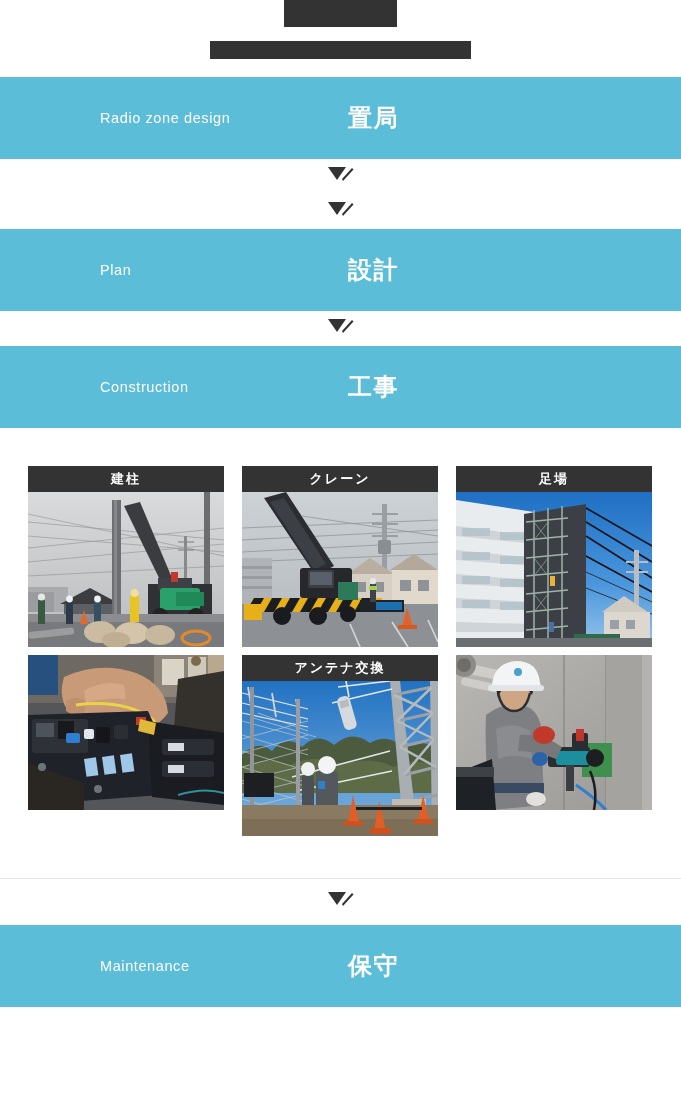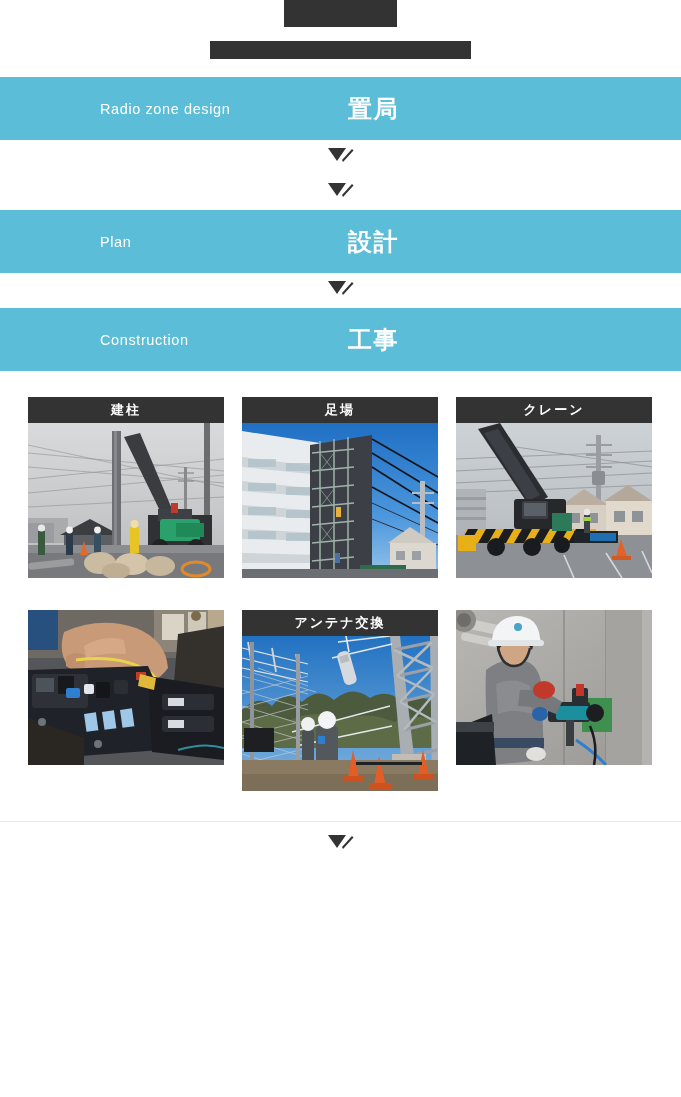--- a/index.html
+++ b/index.html
@@ -19,21 +19,21 @@
     background: #333333;
     margin: 0 auto;
     display: block;
   }
   .redact-title { width: 113px; height: 27px; margin-top: 0px; }
   .redact-sub   { width: 261px; height: 18px; margin-top: 14px; }
 
   
   .step {
     width: 100%;
-    height: 63px;
+    height: 82px;
     background: #5bbdd7;
     display: flex;
     align-items: center;
     position: relative;
   }
   .step-en {
     position: absolute;
     left: 100px;
     color: #ffffff;
     font-size: 14.5px;
@@ -64,24 +64,24 @@
 
   
   .gallery {
     width: 100%;
     background: #ffffff;
     padding: 22px 0 26px 0;
     border-bottom: 1px solid #e8e8e8;
   }
   .grid {
     width: 625px;
-    margin: 4px auto;
+    margin: 16px auto;
     display: flex;
     flex-wrap: wrap;
-    gap: 32px 18px;
+    gap: 8px 18px;
   }
   .card {
     width: 196px;
     background: #fff;
   }
   .card-cap {
     height: 26px;
     background: #333333;
     color: #ffffff;
     font-size: 13px;
@@ -228,20 +228,106 @@
             <polygon points="52,132 56,118 60,132" fill="#e06a2b"></polygon>
 
             <ellipse cx="72" cy="140" rx="16" ry="11" fill="#cbbba0"></ellipse>
             <ellipse cx="104" cy="141" rx="17" ry="11" fill="#d3c4aa"></ellipse>
             <ellipse cx="132" cy="143" rx="15" ry="10" fill="#c7b79c"></ellipse>
             <ellipse cx="88" cy="148" rx="14" ry="8" fill="#bfae92"></ellipse>
 
             <ellipse cx="168" cy="146" rx="14" ry="7" fill="none" stroke="#e08a2c" stroke-width="3"></ellipse>
 
             <rect x="0" y="140" width="46" height="7" rx="3" fill="#9a9c9e" transform="rotate(-6 0 140)"></rect>
+          </svg>
+        </div>
+      </div>
+
+      <div class="card">
+        <div class="card-cap">クレーン</div>
+        <div class="card-img">
+          <svg viewBox="0 0 196 155" xmlns="http://www.w3.org/2000/svg" preserveAspectRatio="none">
+            <defs>
+              <linearGradient id="g3sky" x1="0" y1="0" x2="0" y2="1">
+                <stop offset="0" stop-color="#cdd2d6"></stop>
+                  <stop offset="1" stop-color="#b2b7bb"></stop>
+              </linearGradient>
+            </defs>
+            <rect width="196" height="155" fill="url(#g3sky)"></rect>
+
+            <g stroke="#92959a" stroke-width="0.8" fill="none">
+              <path d="M0,36 L196,28"></path>
+                <path d="M0,48 L196,38"></path>
+                <path d="M0,60 L196,50"></path>
+              <path d="M60,24 L196,44"></path>
+                <path d="M0,70 L196,62"></path>
+            </g>
+
+            <rect x="140" y="12" width="5" height="100" fill="#9a9da1"></rect>
+            <g stroke="#9a9da1" stroke-width="2">
+              <path d="M130,22 L156,22"></path>
+                <path d="M130,32 L156,32"></path>
+                <path d="M130,44 L156,44"></path>
+            </g>
+            <rect x="136" y="48" width="13" height="14" rx="2" fill="#8a8d91"></rect>
+
+            <polygon points="106,82 128,66 152,82" fill="#b9aea0"></polygon>
+            <rect x="108" y="82" width="44" height="36" fill="#d8cfc4"></rect>
+            <rect x="114" y="90" width="10" height="10" fill="#8e9398"></rect>
+            <rect x="132" y="90" width="10" height="10" fill="#8e9398"></rect>
+            <polygon points="148,78 172,62 196,78" fill="#b3a89a"></polygon>
+            <rect x="150" y="78" width="46" height="40" fill="#e2d9cd"></rect>
+            <rect x="158" y="88" width="11" height="11" fill="#8e9398"></rect>
+            <rect x="176" y="88" width="11" height="11" fill="#8e9398"></rect>
+
+            <rect x="0" y="66" width="30" height="46" fill="#b0b4b8"></rect>
+            <rect x="0" y="74" width="30" height="3" fill="#989da1"></rect>
+            <rect x="0" y="84" width="30" height="3" fill="#989da1"></rect>
+            <rect x="0" y="94" width="30" height="3" fill="#989da1"></rect>
+
+            <rect x="0" y="112" width="196" height="43" fill="#8d9094"></rect>
+            <g stroke="#d6d8da" stroke-width="1.6" fill="none">
+              <path d="M108,132 L118,155"></path>
+                <path d="M150,130 L166,155"></path>
+                <path d="M186,128 L196,150"></path>
+            </g>
+
+            <polygon points="22,6 44,0 92,74 74,84" fill="#2b2d31"></polygon>
+            <polygon points="28,10 42,6 84,72 72,78" fill="#3c3f45"></polygon>
+
+            <rect x="58" y="76" width="52" height="30" rx="3" fill="#26282c"></rect>
+            <rect x="66" y="78" width="26" height="18" rx="2" fill="#3b3f45"></rect>
+            <rect x="68" y="80" width="22" height="13" fill="#5a6068"></rect>
+
+            <rect x="10" y="106" width="130" height="14" fill="#e8b018"></rect>
+            <g fill="#1c1d20">
+              <polygon points="12,106 22,106 14,120 4,120"></polygon>
+              <polygon points="30,106 40,106 32,120 22,120"></polygon>
+              <polygon points="48,106 58,106 50,120 40,120"></polygon>
+              <polygon points="66,106 76,106 68,120 58,120"></polygon>
+              <polygon points="84,106 94,106 86,120 76,120"></polygon>
+              <polygon points="102,106 112,106 104,120 94,120"></polygon>
+              <polygon points="120,106 130,106 122,120 112,120"></polygon>
+            </g>
+            <rect x="2" y="112" width="18" height="16" fill="#e8b018"></rect>
+            <rect x="118" y="108" width="44" height="12" fill="#1f2428"></rect>
+            <rect x="134" y="110" width="26" height="8" fill="#1d6fb0"></rect>
+
+            <circle cx="40" cy="124" r="9" fill="#1a1b1e"></circle>
+            <circle cx="76" cy="124" r="9" fill="#1a1b1e"></circle>
+            <circle cx="106" cy="122" r="8" fill="#1a1b1e"></circle>
+
+            <rect x="128" y="92" width="6" height="18" fill="#3f4348"></rect>
+            <circle cx="131" cy="89" r="3.2" fill="#e6e6e6"></circle>
+            <rect x="127" y="94" width="8" height="4" fill="#9fd44a"></rect>
+
+            <polygon points="160,134 165,116 171,134" fill="#e2632a"></polygon>
+            <rect x="156" y="133" width="19" height="4" fill="#d45a24"></rect>
+
+            <rect x="96" y="90" width="20" height="18" fill="#2d7a5a"></rect>
           </svg>
         </div>
       </div>
 
       <div class="card">
         <div class="card-cap">足場</div>
         <div class="card-img">
           <svg viewBox="0 0 196 155" xmlns="http://www.w3.org/2000/svg" preserveAspectRatio="none">
             <defs>
               <linearGradient id="g2sky" x1="0" y1="0" x2="0" y2="1">
@@ -316,106 +402,20 @@
                 <path d="M170,80 L192,80"></path>
               </g>
 
             <polygon points="146,120 168,104 192,120" fill="#cfcac2"></polygon>
             <rect x="148" y="120" width="46" height="35" fill="#ddd8cf"></rect>
             <rect x="154" y="128" width="9" height="9" fill="#9aa0a5"></rect>
             <rect x="170" y="128" width="9" height="9" fill="#9aa0a5"></rect>
 
             <rect x="118" y="142" width="46" height="13" fill="#2f6b4a"></rect>
             <rect x="0" y="146" width="196" height="9" fill="#6b6f74"></rect>
-          </svg>
-        </div>
-      </div>
-
-      <div class="card">
-        <div class="card-cap">クレーン</div>
-        <div class="card-img">
-          <svg viewBox="0 0 196 155" xmlns="http://www.w3.org/2000/svg" preserveAspectRatio="none">
-            <defs>
-              <linearGradient id="g3sky" x1="0" y1="0" x2="0" y2="1">
-                <stop offset="0" stop-color="#cdd2d6"></stop>
-                  <stop offset="1" stop-color="#b2b7bb"></stop>
-              </linearGradient>
-            </defs>
-            <rect width="196" height="155" fill="url(#g3sky)"></rect>
-
-            <g stroke="#92959a" stroke-width="0.8" fill="none">
-              <path d="M0,36 L196,28"></path>
-                <path d="M0,48 L196,38"></path>
-                <path d="M0,60 L196,50"></path>
-              <path d="M60,24 L196,44"></path>
-                <path d="M0,70 L196,62"></path>
-            </g>
-
-            <rect x="140" y="12" width="5" height="100" fill="#9a9da1"></rect>
-            <g stroke="#9a9da1" stroke-width="2">
-              <path d="M130,22 L156,22"></path>
-                <path d="M130,32 L156,32"></path>
-                <path d="M130,44 L156,44"></path>
-            </g>
-            <rect x="136" y="48" width="13" height="14" rx="2" fill="#8a8d91"></rect>
-
-            <polygon points="106,82 128,66 152,82" fill="#b9aea0"></polygon>
-            <rect x="108" y="82" width="44" height="36" fill="#d8cfc4"></rect>
-            <rect x="114" y="90" width="10" height="10" fill="#8e9398"></rect>
-            <rect x="132" y="90" width="10" height="10" fill="#8e9398"></rect>
-            <polygon points="148,78 172,62 196,78" fill="#b3a89a"></polygon>
-            <rect x="150" y="78" width="46" height="40" fill="#e2d9cd"></rect>
-            <rect x="158" y="88" width="11" height="11" fill="#8e9398"></rect>
-            <rect x="176" y="88" width="11" height="11" fill="#8e9398"></rect>
-
-            <rect x="0" y="66" width="30" height="46" fill="#b0b4b8"></rect>
-            <rect x="0" y="74" width="30" height="3" fill="#989da1"></rect>
-            <rect x="0" y="84" width="30" height="3" fill="#989da1"></rect>
-            <rect x="0" y="94" width="30" height="3" fill="#989da1"></rect>
-
-            <rect x="0" y="112" width="196" height="43" fill="#8d9094"></rect>
-            <g stroke="#d6d8da" stroke-width="1.6" fill="none">
-              <path d="M108,132 L118,155"></path>
-                <path d="M150,130 L166,155"></path>
-                <path d="M186,128 L196,150"></path>
-            </g>
-
-            <polygon points="22,6 44,0 92,74 74,84" fill="#2b2d31"></polygon>
-            <polygon points="28,10 42,6 84,72 72,78" fill="#3c3f45"></polygon>
-
-            <rect x="58" y="76" width="52" height="30" rx="3" fill="#26282c"></rect>
-            <rect x="66" y="78" width="26" height="18" rx="2" fill="#3b3f45"></rect>
-            <rect x="68" y="80" width="22" height="13" fill="#5a6068"></rect>
-
-            <rect x="10" y="106" width="130" height="14" fill="#e8b018"></rect>
-            <g fill="#1c1d20">
-              <polygon points="12,106 22,106 14,120 4,120"></polygon>
-              <polygon points="30,106 40,106 32,120 22,120"></polygon>
-              <polygon points="48,106 58,106 50,120 40,120"></polygon>
-              <polygon points="66,106 76,106 68,120 58,120"></polygon>
-              <polygon points="84,106 94,106 86,120 76,120"></polygon>
-              <polygon points="102,106 112,106 104,120 94,120"></polygon>
-              <polygon points="120,106 130,106 122,120 112,120"></polygon>
-            </g>
-            <rect x="2" y="112" width="18" height="16" fill="#e8b018"></rect>
-            <rect x="118" y="108" width="44" height="12" fill="#1f2428"></rect>
-            <rect x="134" y="110" width="26" height="8" fill="#1d6fb0"></rect>
-
-            <circle cx="40" cy="124" r="9" fill="#1a1b1e"></circle>
-            <circle cx="76" cy="124" r="9" fill="#1a1b1e"></circle>
-            <circle cx="106" cy="122" r="8" fill="#1a1b1e"></circle>
-
-            <rect x="128" y="92" width="6" height="18" fill="#3f4348"></rect>
-            <circle cx="131" cy="89" r="3.2" fill="#e6e6e6"></circle>
-            <rect x="127" y="94" width="8" height="4" fill="#9fd44a"></rect>
-
-            <polygon points="160,134 165,116 171,134" fill="#e2632a"></polygon>
-            <rect x="156" y="133" width="19" height="4" fill="#d45a24"></rect>
-
-            <rect x="96" y="90" width="20" height="18" fill="#2d7a5a"></rect>
           </svg>
         </div>
       </div>
 
       <div class="card">
         <div class="card-img">
           <svg viewBox="0 0 196 155" xmlns="http://www.w3.org/2000/svg" preserveAspectRatio="none">
             <rect width="196" height="155" fill="#55565a"></rect>
 
             <rect x="0" y="0" width="196" height="48" fill="#6e6a63"></rect>
@@ -653,15 +653,19 @@
 
   <div class="arrow-row" style="height:46px">
     <span class="arrow-glyph">
       <svg width="26" height="18" viewBox="0 0 26 18" xmlns="http://www.w3.org/2000/svg">
         <polygon points="0,1 18,1 9,14" fill="#333333"></polygon>
         <polygon points="14,13 24,2 25.5,3.5 15,15" fill="#333333"></polygon>
       </svg>
     </span>
   </div>
 
+  <div class="step">
+    <span class="step-en">Maintenance</span>
+    <span class="step-jp">保守</span>
+  </div>
 
   <div class="tail"></div>
 </div>
 
 </body></html>

